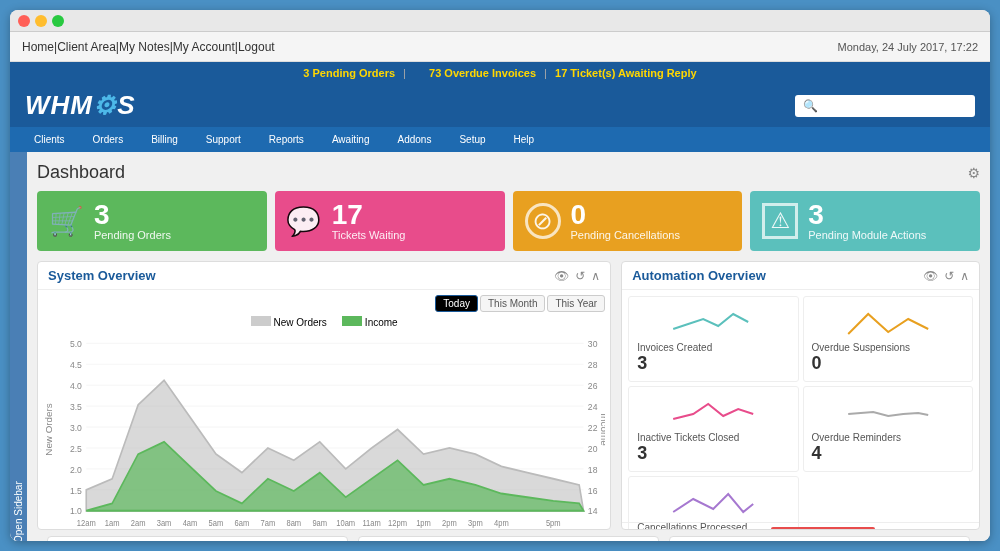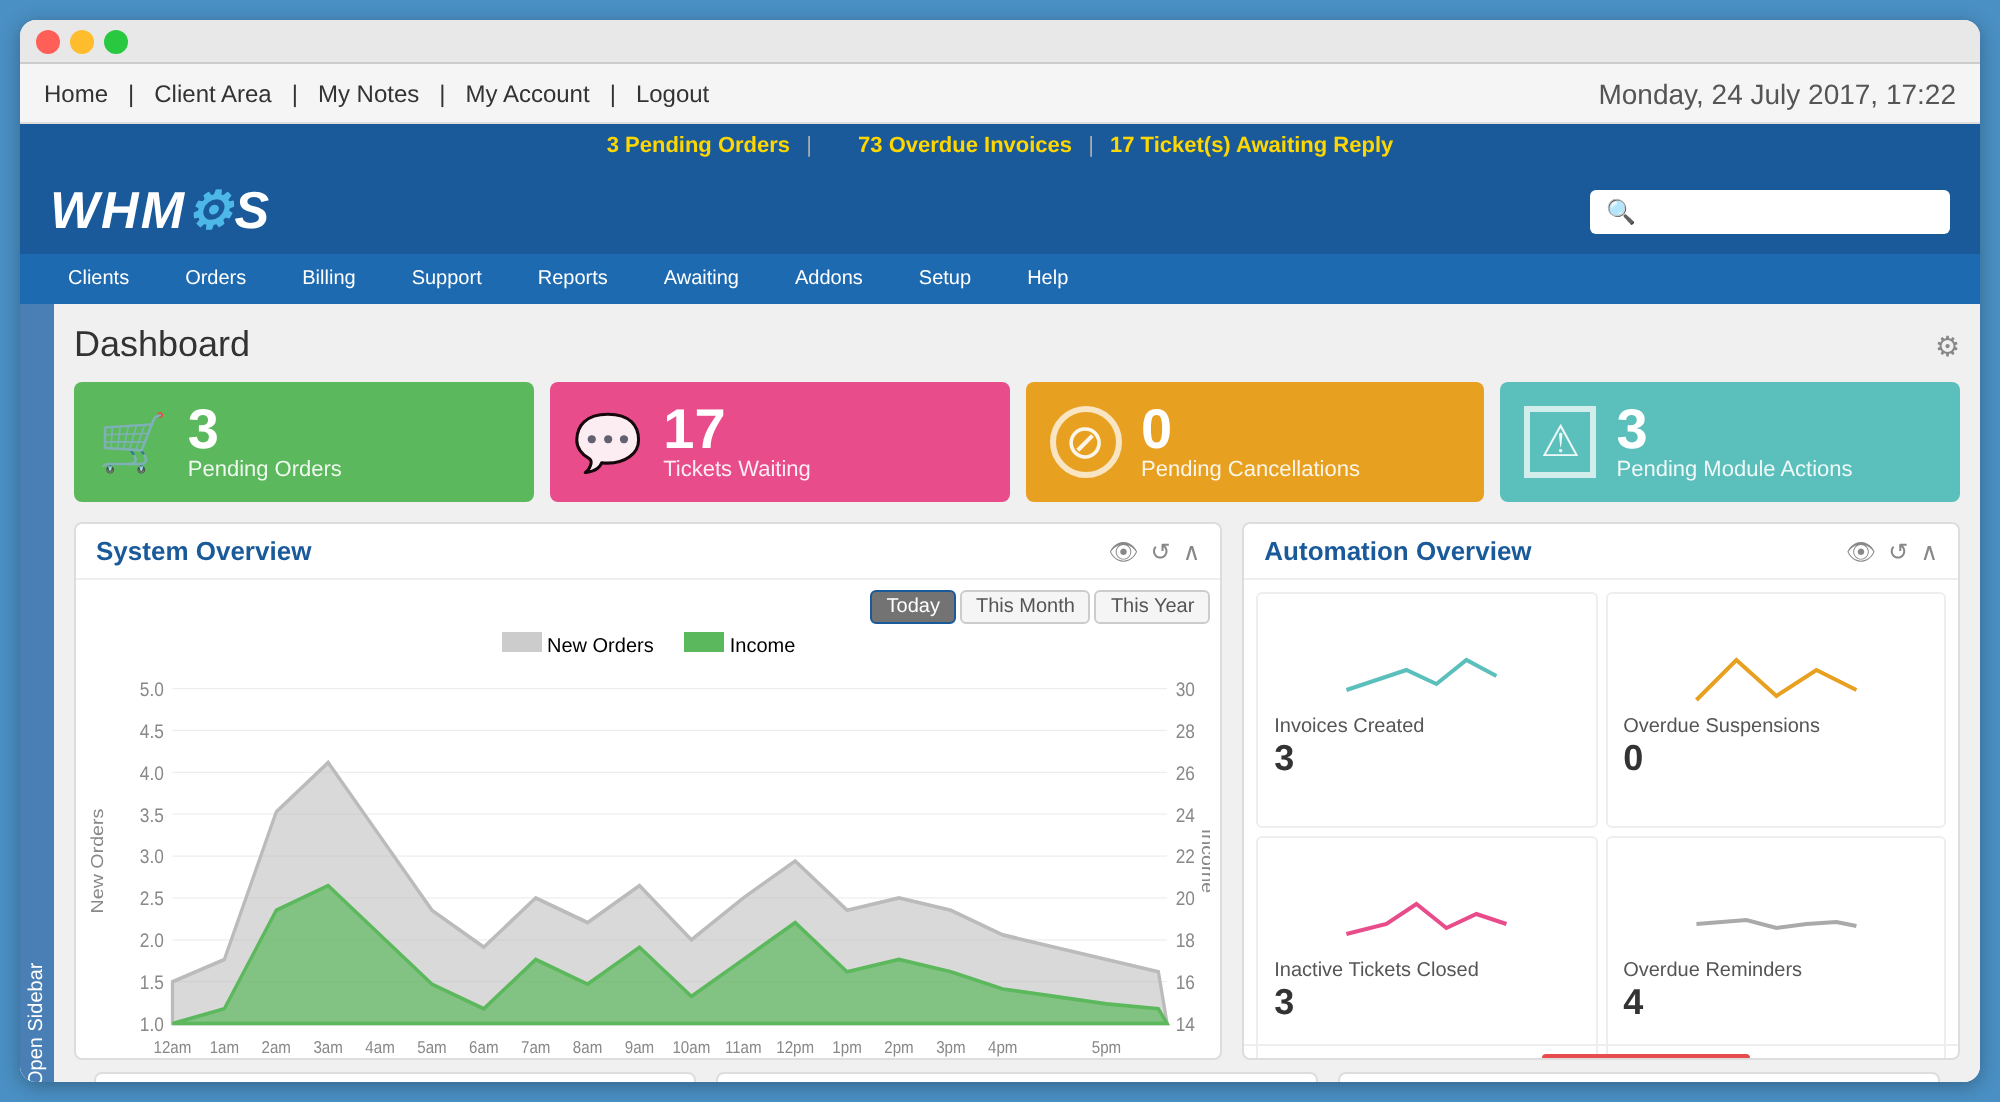--- a/index.html
+++ b/index.html
@@ -39,23 +39,23 @@
       background: #f5f5f5;
       height: 30px;
       display: flex;
       align-items: center;
       justify-content: space-between;
       padding: 0 12px;
       border-bottom: 1px solid #ddd;
       font-size: 12px;
       color: #333;
     }
-    .browser-nav { display: flex; gap: 10px; }
+    .browser-nav { display: flex; }
     .browser-nav a { text-decoration: none; color: #333; font-size: 12px; }
-    .browser-date { font-size: 14px; color: #555; padding-left: 48px; }
+    .browser-date { font-size: 11px; color: #555; padding-left: 48px; }
 
     
     .header {
       background: #1a5a9a;
       padding: 0;
     }
     .header-top {
       background: #1a5a9a;
       text-align: center;
       padding: 5px;
@@ -185,37 +185,37 @@
     }
     .chart-tab {
       font-size: 10px;
       padding: 2px 7px;
       border: 1px solid #ccc;
       border-radius: 3px;
       cursor: pointer;
       background: #f5f5f5;
       color: #555;
     }
-    .chart-tab.active { background: #737373; color: #fff; border-color: #1a5a9a; }
+    .chart-tab.active { background: #000000; color: #fff; border-color: #1a5a9a; }
 
     
     .chart-svg-container { width: 100%; height: calc(100% - 25px); }
 
     
     .automation-grid {
       display: grid;
       grid-template-columns: 1fr 1fr;
       gap: 4px;
       padding: 6px;
       height: calc(100% - 35px);
     }
     .auto-card {
       border: 1px solid #eee;
       border-radius: 3px;
-      padding: 23px 8px;
+      padding: 7px 8px;
       display: flex;
       flex-direction: column;
       align-items: flex-start;
     }
     .auto-mini-chart { width: 100%; height: 35px; margin-bottom: 3px; }
     .auto-label { font-size: 10px; color: #555; }
     .auto-value { font-size: 18px; font-weight: bold; color: #333; }
 
     .automation-footer {
       font-size: 10px;

